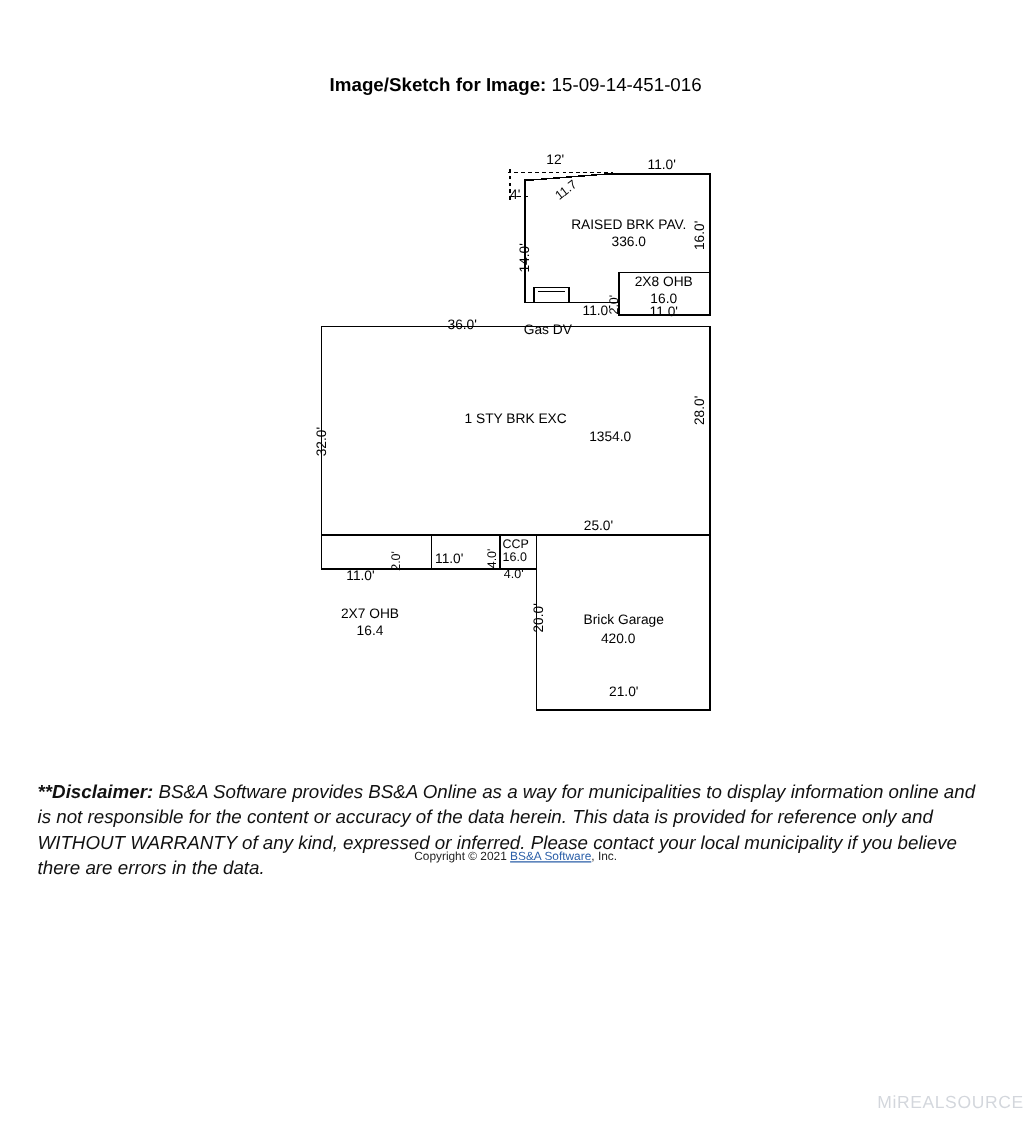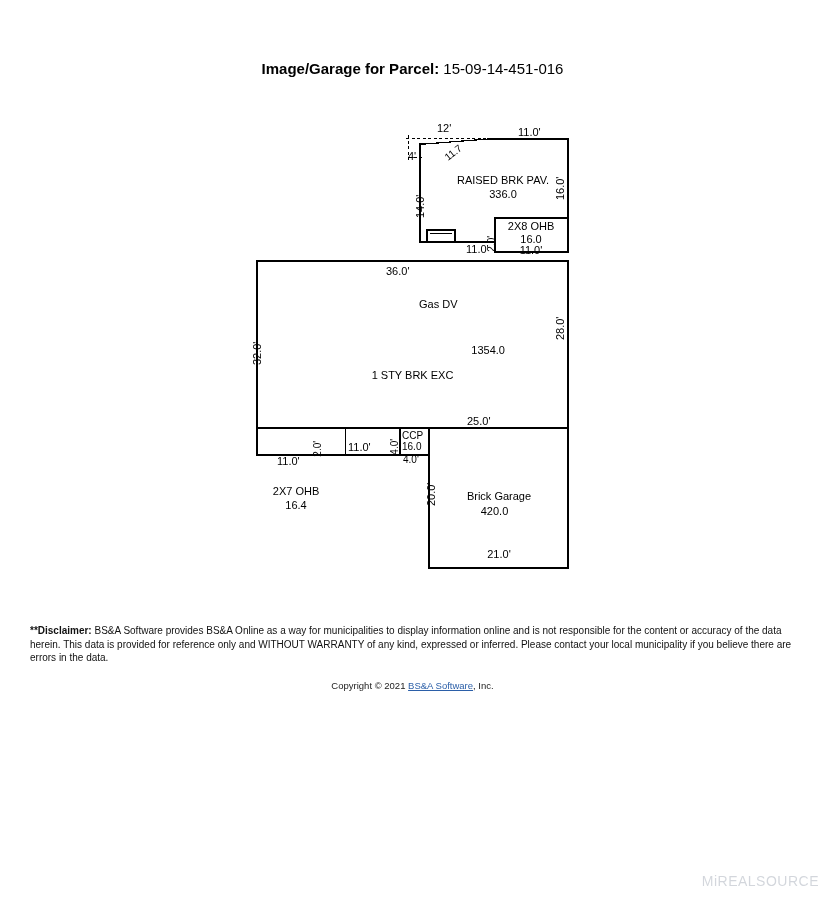--- a/index.html
+++ b/index.html
@@ -68,23 +68,24 @@
     transform: rotate(-38deg);
     transform-origin: 50% 50%;
   }
 
   
   .disclaimer {
     position: absolute;
     top: 624px;
     left: 30px;
     width: 765px;
-    font-size: 10px;
+    font-size: 15px;
     line-height: 1.35;
     color: #111;
+    font-style: italic;
   }
   .disclaimer b {
     font-weight: bold;
   }
 
   .copyright {
     position: absolute;
     top: 680px;
     left: 0;
     width: 825px;
@@ -111,21 +112,21 @@
     text-align: right;
     line-height: 26px;
     font-family: "Liberation Sans", sans-serif;
     user-select: none;
   }
 </style>
 </head>
 <body>
 
 <div class="page-title">
-  <span class="strong">Image/Garage for Parcel:</span>
+  <span class="strong">Image/Sketch for Image:</span>
   <span class="parcel">15-09-14-451-016</span>
 </div>
 
 <div id="sketch-area">
 
   <svg id="sketch-svg" width="825" height="490" viewBox="0 0 825 490">
     <g fill="none" stroke="#000000" stroke-width="1.2" shape-rendering="crispEdges">
 
       <path d="M 420,47 L 420,34 L 425,34 L 488,29 L 568,29 L 568,142 L 495,142 L 495,132 L 420,132 Z"></path>
 
@@ -161,26 +162,26 @@
 
   <div class="sk-label center" style="left:428px; top:64px; width:150px;">RAISED BRK PAV.</div>
   <div class="sk-label center" style="left:428px; top:78px; width:150px;">336.0</div>
 
   <div class="sk-label center" style="left:488px; top:110px; width:86px;">2X8 OHB</div>
   <div class="sk-label center" style="left:488px; top:123px; width:86px;">16.0</div>
   <div class="sk-label center" style="left:488px; top:134px; width:86px;">11.0'</div>
   <div class="sk-label small rot90" style="left:484px; top:128px;">2.0'</div>
 
   <div class="sk-label" style="left:466px; top:133px;">11.0'</div>
-  <div class="sk-label" style="left:419px; top:148px;margin-top:40px;">Gas DV</div>
-
-  <div class="sk-label" style="left:358px; top:155px;margin-left:28px;">36.0'</div>
+  <div class="sk-label" style="left:419px; top:148px;">Gas DV</div>
+
+  <div class="sk-label" style="left:358px; top:144px;">36.0'</div>
   <div class="sk-label rot90" style="left:246px; top:237px;">32.0'</div>
   <div class="sk-label rot90" style="left:549px; top:212px;">28.0'</div>
-  <div class="sk-label center" style="left:320px; top:219px; width:185px;margin-top:40px;">1 STY BRK EXC</div>
+  <div class="sk-label center" style="left:320px; top:219px; width:185px;">1 STY BRK EXC</div>
   <div class="sk-label center" style="left:320px; top:234px; width:185px;text-align:right;">1354.0</div>
   <div class="sk-label" style="left:467px; top:305px;">25.0'</div>
 
   <div class="sk-label" style="left:277px; top:345px;">11.0'</div>
   <div class="sk-label small rot90" style="left:310px; top:333px;">2.0'</div>
   <div class="sk-label" style="left:348px; top:331px;">11.0'</div>
   <div class="sk-label center" style="left:250px; top:375px; width:92px;text-align:center;">2X7 OHB</div>
   <div class="sk-label center" style="left:250px; top:389px; width:92px;">16.4</div>
 
   <div class="sk-label small rot90" style="left:387px; top:331px;">4.0'</div>

